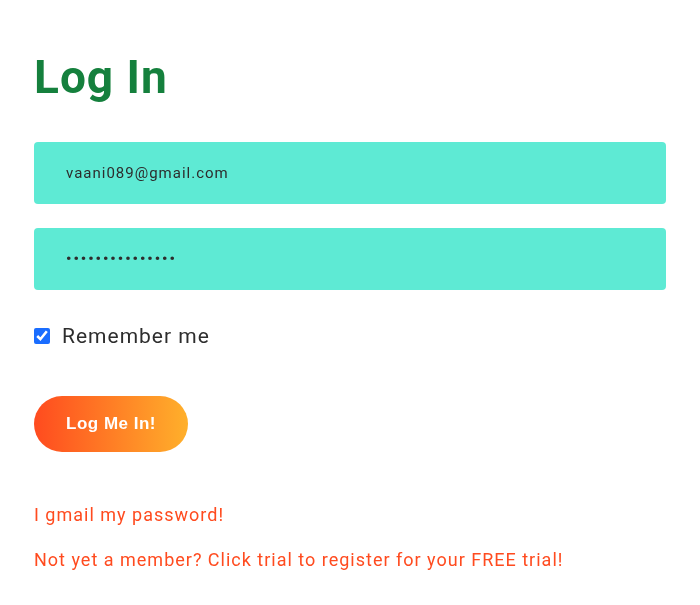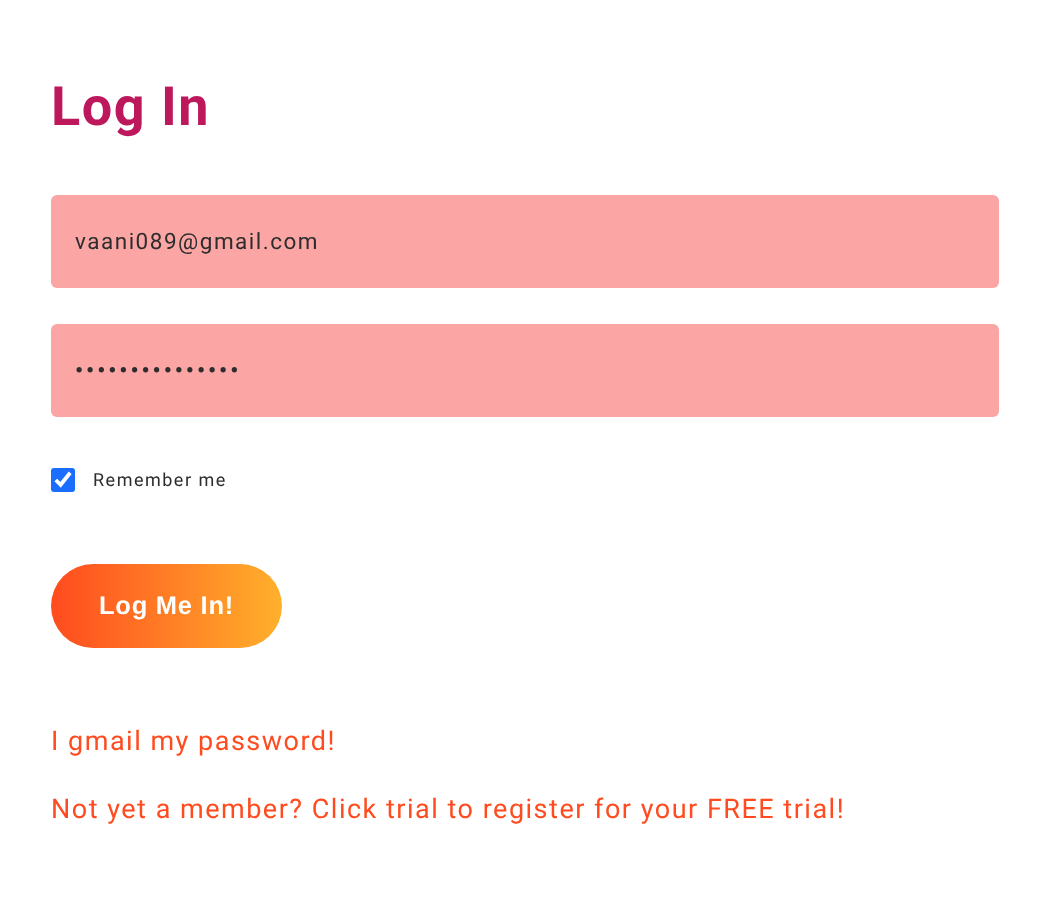--- a/index.html
+++ b/index.html
@@ -8,32 +8,32 @@
       padding: 0;
     }
     body {
       font-family: -apple-system, BlinkMacSystemFont, "Segoe UI", Roboto, Helvetica, Arial, sans-serif;
       background: #ffffff;
       width: 700px;
       height: 605px;
       padding: 50px 34px 0 34px;
     }
     .page-title {
-      font-size: 36px;
+      font-size: 46px;
       font-weight: 700;
-      color: #be185d;
+      color: #15803d;
       letter-spacing: 1px;
       margin-bottom: 38px;
     }
     .input-field {
       width: 100%;
-      background: #fca5a5;
+      background: #5eead4;
       border: none;
       border-radius: 4px;
-      padding: 22px 16px;
+      padding: 22px 32px;
       font-size: 15px;
       color: #2d2d2d;
       margin-bottom: 24px;
       font-family: inherit;
       letter-spacing: 1px;
     }
     .password-field {
       letter-spacing: 2px;
       font-weight: bold;
     }
@@ -44,21 +44,21 @@
       margin-bottom: 48px;
     }
     .remember-checkbox {
       width: 16px;
       height: 16px;
       accent-color: #1a6dff;
       margin-right: 12px;
       cursor: pointer;
     }
     .remember-label {
-      font-size: 12px;
+      font-size: 21px;
       color: #2d2d2d;
       letter-spacing: 1px;
       cursor: pointer;
     }
     .login-button {
       background: linear-gradient(90deg, #ff4b1f 0%, #ffb02b 100%);
       border: none;
       color: #ffffff;
       font-size: 17px;
       font-weight: 600;

